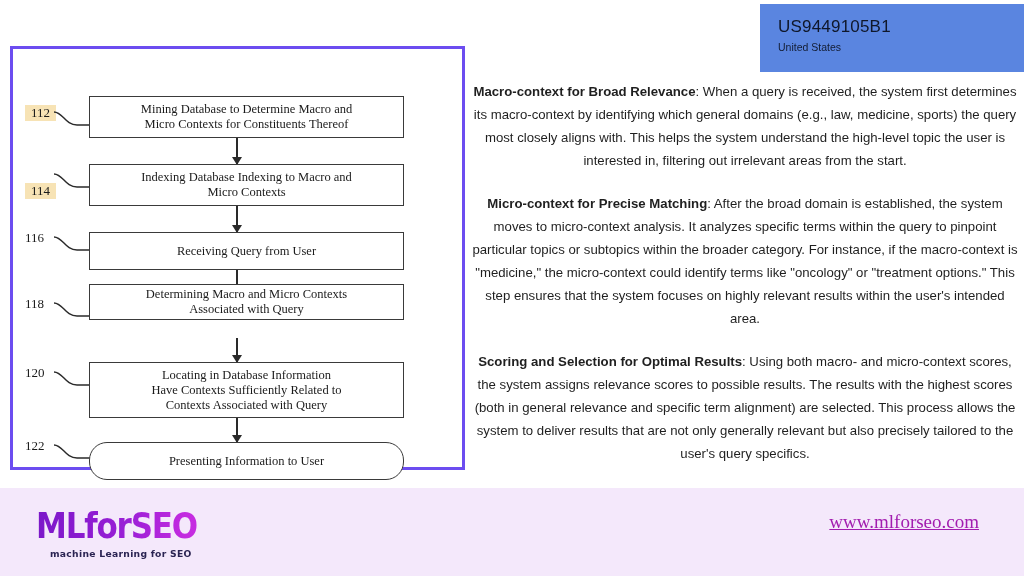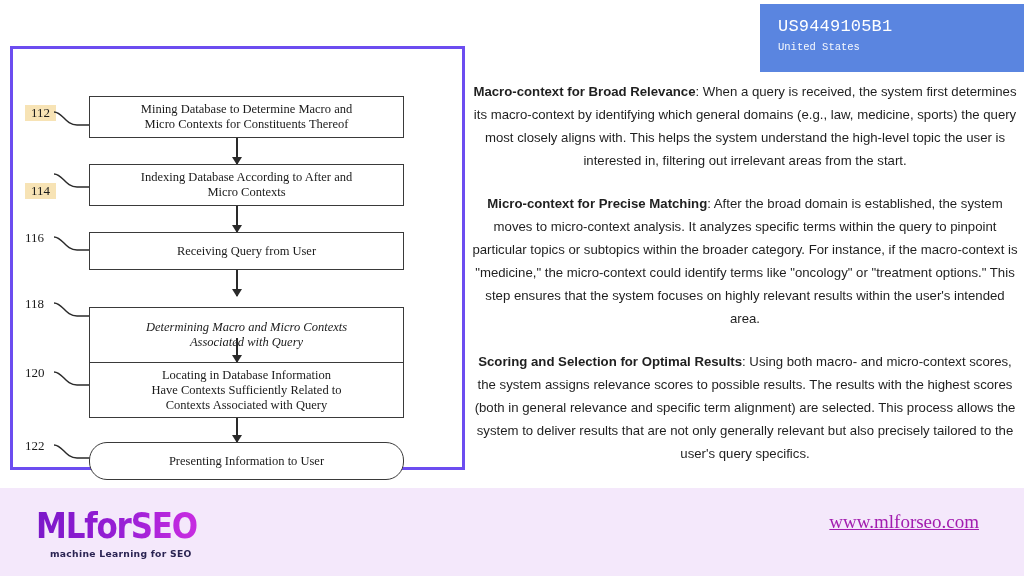--- a/index.html
+++ b/index.html
@@ -8,22 +8,22 @@
     width:1024px;height:576px;
     background:#ffffff;
     font-family:"Liberation Sans","DejaVu Sans",sans-serif;
     overflow:hidden;position:relative;
   }
   .slide{position:absolute;inset:0;background:#fff;}
 
   
   .patent-badge{
     position:absolute;left:760px;top:4px;width:264px;height:68px;
-    background:#5a85e0;color:#ffffff;
-    padding:12px 0 0 18px;box-sizing:border-box;font-family:Liberation Mono, monospace;
+    background:#5a85e0;color:#0f172a;
+    padding:12px 0 0 18px;box-sizing:border-box;
   }
   .patent-number{font-size:17px;line-height:21px;letter-spacing:.2px;}
   .patent-country{font-size:10.5px;line-height:14px;margin-top:3px;opacity:.95;}
 
   
   .figure-frame{
     position:absolute;left:10px;top:46px;width:455px;height:424px;
     border:3px solid #6c4df0;background:#ffffff;box-sizing:border-box;
   }
   .figure-inner{position:absolute;inset:0;}
@@ -124,42 +124,42 @@
         </span>
       </div>
       <div class="connector" style="top:89px;height:26px;"></div>
 
       <div class="ref hl" style="left:12px;top:134px;">114</div>
       <svg class="leader" style="left:40px;top:122px;" viewBox="0 0 46 26">
         <path d="M1 3 C10 3, 12 16, 24 16 L45 16" fill="none" stroke="#2a2a2a" stroke-width="1.4"></path>
       </svg>
       <div class="fc-box" style="top:115px;height:42px;">
         <span>
-          <span>Indexing Database According to After and</span>
+          <span>Indexing Database Indexing to Macro and</span>
           <span>Micro Contexts</span>
         </span>
       </div>
       <div class="connector" style="top:157px;height:26px;"></div>
 
       <div class="ref" style="left:12px;top:181px;">116</div>
       <svg class="leader" style="left:40px;top:185px;" viewBox="0 0 46 26">
         <path d="M1 3 C10 3, 12 16, 24 16 L45 16" fill="none" stroke="#2a2a2a" stroke-width="1.4"></path>
       </svg>
       <div class="fc-box" style="top:183px;height:38px;">
         <span>
           <span>Receiving Query from User</span>
         </span>
       </div>
       <div class="connector" style="top:221px;height:26px;"></div>
 
       <div class="ref" style="left:12px;top:247px;">118</div>
       <svg class="leader" style="left:40px;top:251px;" viewBox="0 0 46 26">
         <path d="M1 3 C10 3, 12 16, 24 16 L45 16" fill="none" stroke="#2a2a2a" stroke-width="1.4"></path>
       </svg>
-      <div class="fc-box" style="top:258px;height:56px;font-style:italic;">
+      <div class="fc-box" style="top:235px;height:36px;">
         <span>
           <span>Determining Macro and Micro Contexts</span>
           <span>Associated with Query</span>
         </span>
       </div>
       <div class="connector" style="top:289px;height:24px;"></div>
 
       <div class="ref" style="left:12px;top:316px;">120</div>
       <svg class="leader" style="left:40px;top:320px;" viewBox="0 0 46 26">
         <path d="M1 3 C10 3, 12 16, 24 16 L45 16" fill="none" stroke="#2a2a2a" stroke-width="1.4"></path>

